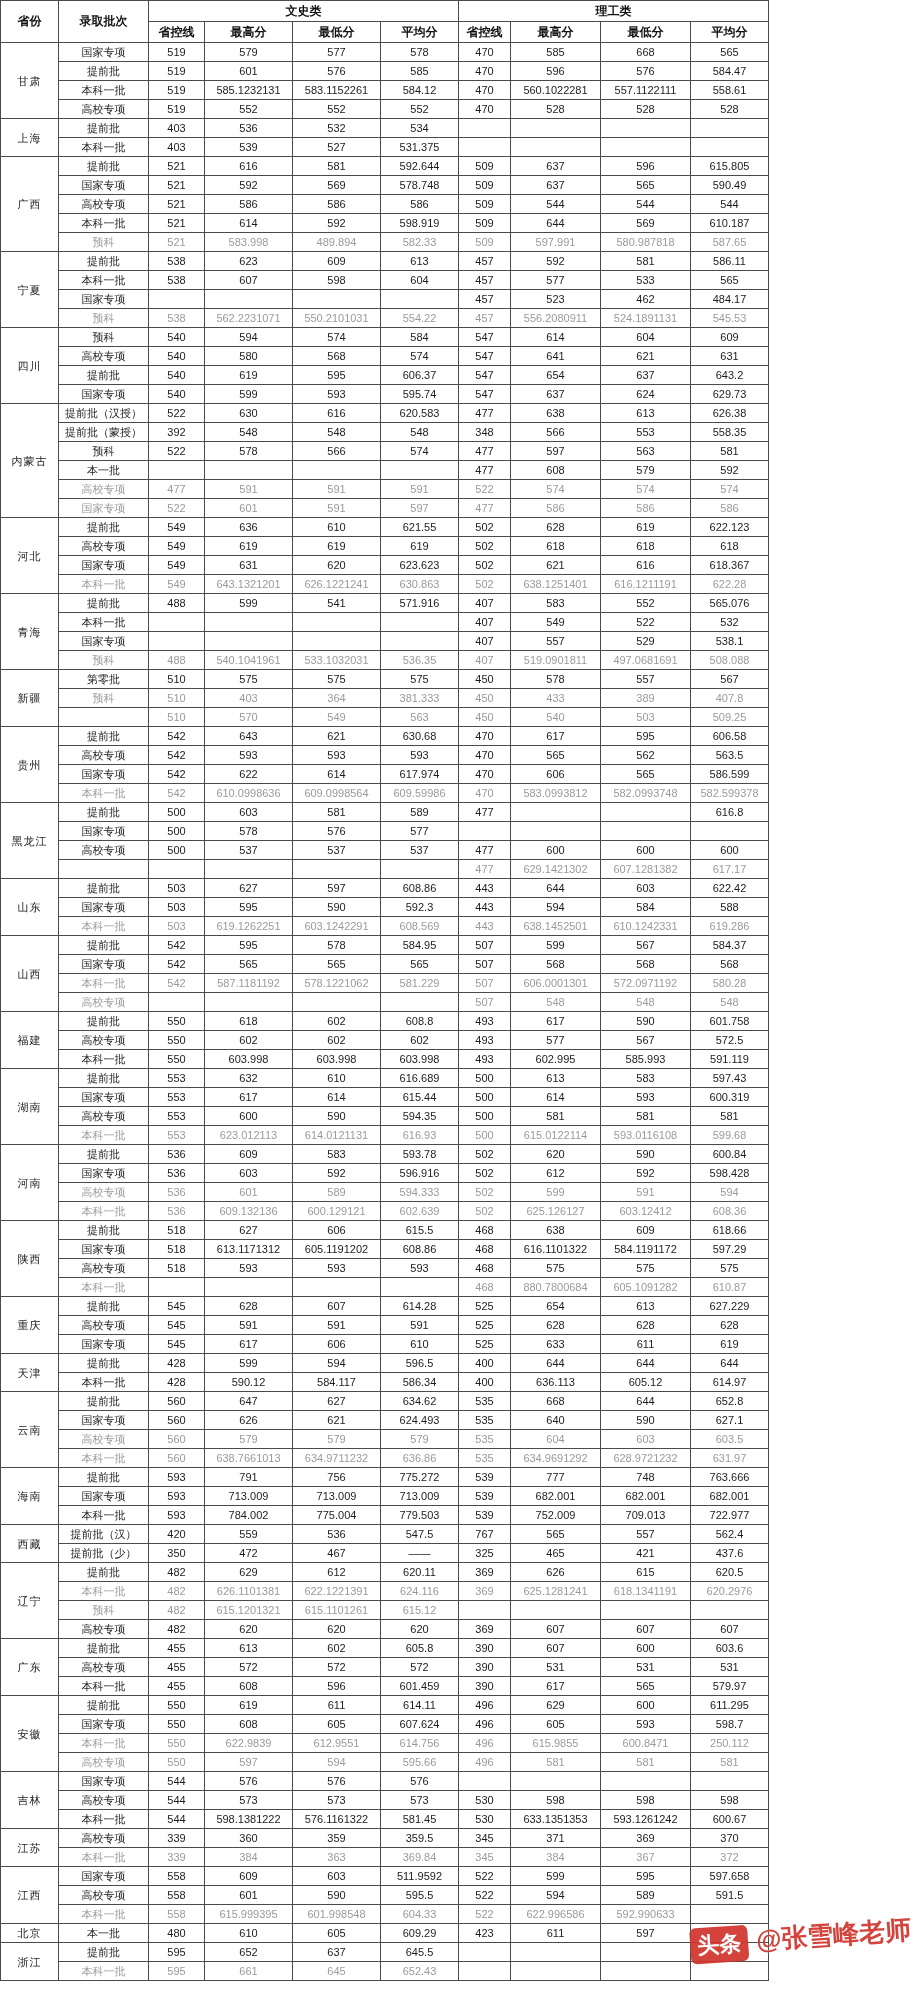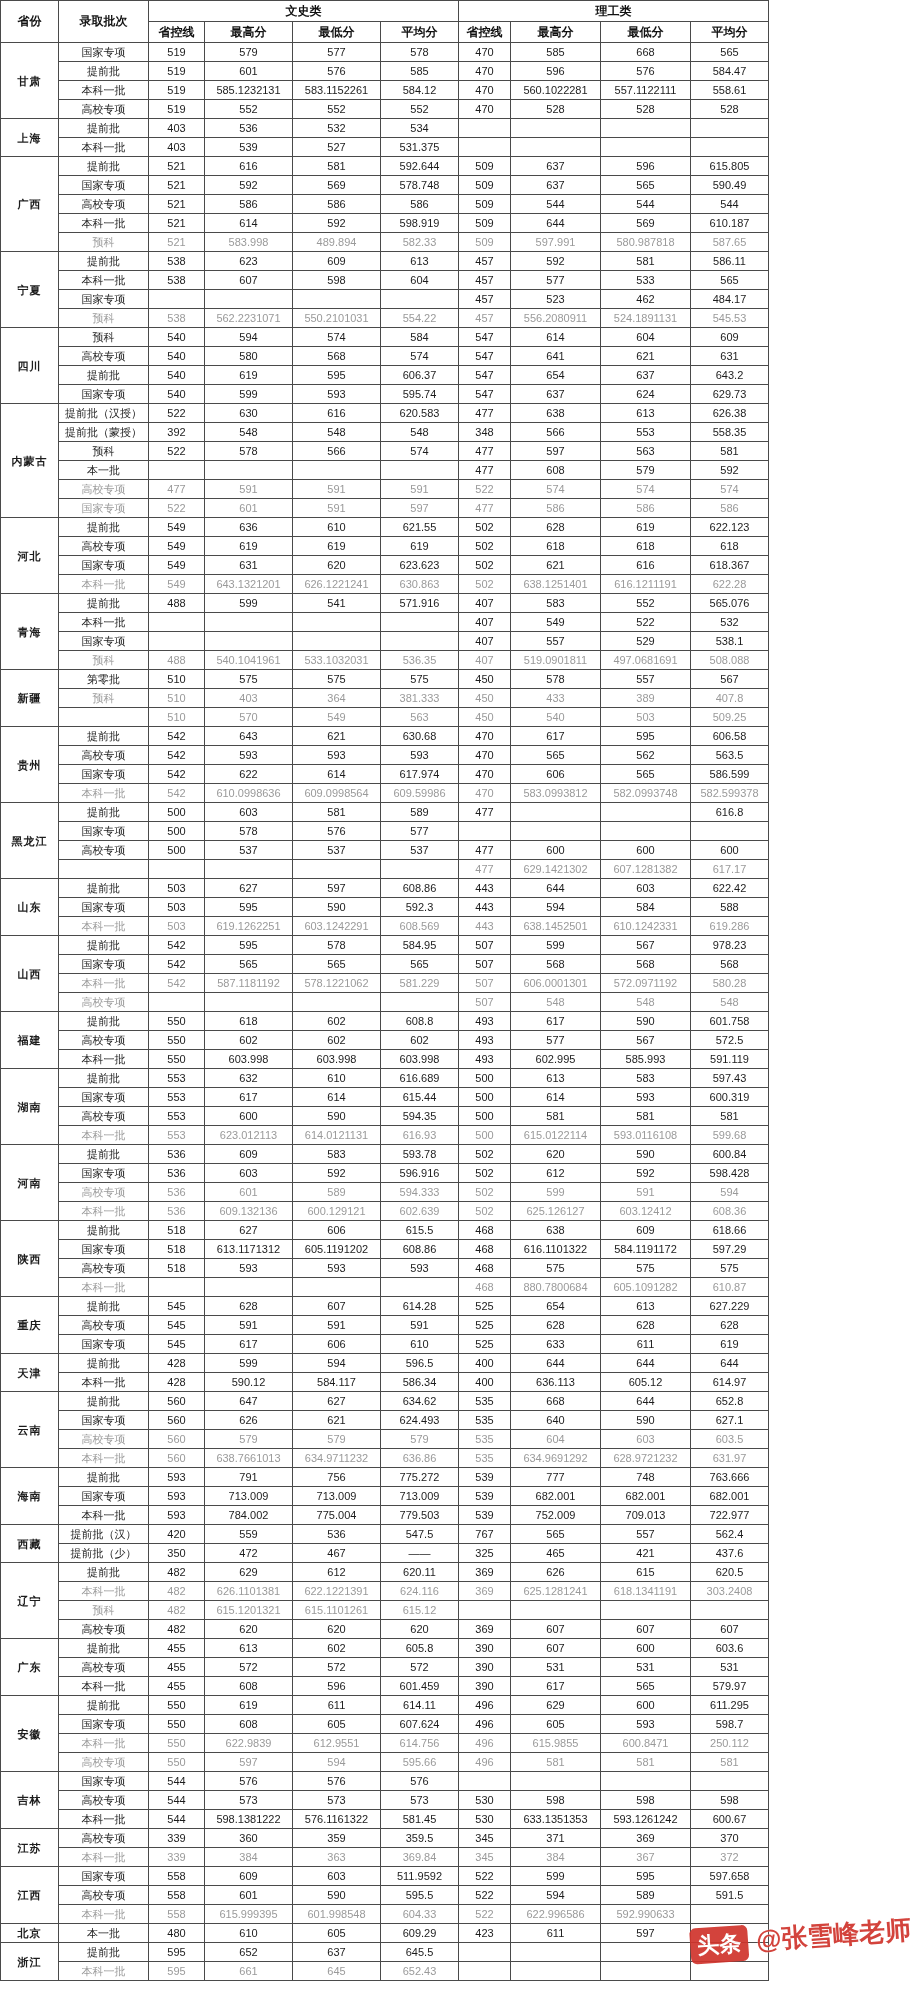--- a/index.html
+++ b/index.html
@@ -40,21 +40,21 @@
     background: #ffffff;
   }
   .score-table tbody td {
     font-size: 11px;
     height: 18px;
     color: #1c1c1c;
     line-height: 18px;
   }
   td.province {
     font-size: 12px;
-    font-weight: bold;
+    font-weight: normal;
     color: #111111;
     letter-spacing: 1px;
   }
   td.batch {
     font-size: 11px;
   }
   td.num {
     font-size: 11px;
   }
   tr.muted td.num, tr.muted td.batch {
@@ -653,21 +653,21 @@
         <tr>
           <td rowspan="4" class="province">山西</td>
           <td class="batch">提前批</td>
           <td class="num">542</td>
           <td class="num">595</td>
           <td class="num">578</td>
           <td class="num">584.95</td>
           <td class="num">507</td>
           <td class="num">599</td>
           <td class="num">567</td>
-          <td class="num">978.23</td>
+          <td class="num">584.37</td>
         </tr>
         <tr>
           <td class="batch">国家专项</td>
           <td class="num">542</td>
           <td class="num">565</td>
           <td class="num">565</td>
           <td class="num">565</td>
           <td class="num">507</td>
           <td class="num">568</td>
           <td class="num">568</td>
@@ -1037,21 +1037,21 @@
         </tr>
         <tr class="muted">
           <td class="batch">本科一批</td>
           <td class="num">482</td>
           <td class="num">626.1101381</td>
           <td class="num">622.1221391</td>
           <td class="num">624.116</td>
           <td class="num">369</td>
           <td class="num">625.1281241</td>
           <td class="num">618.1341191</td>
-          <td class="num">303.2408</td>
+          <td class="num">620.2976</td>
         </tr>
         <tr class="muted">
           <td class="batch">预科</td>
           <td class="num">482</td>
           <td class="num">615.1201321</td>
           <td class="num">615.1101261</td>
           <td class="num">615.12</td>
           <td class="num"></td>
           <td class="num"></td>
           <td class="num"></td>

